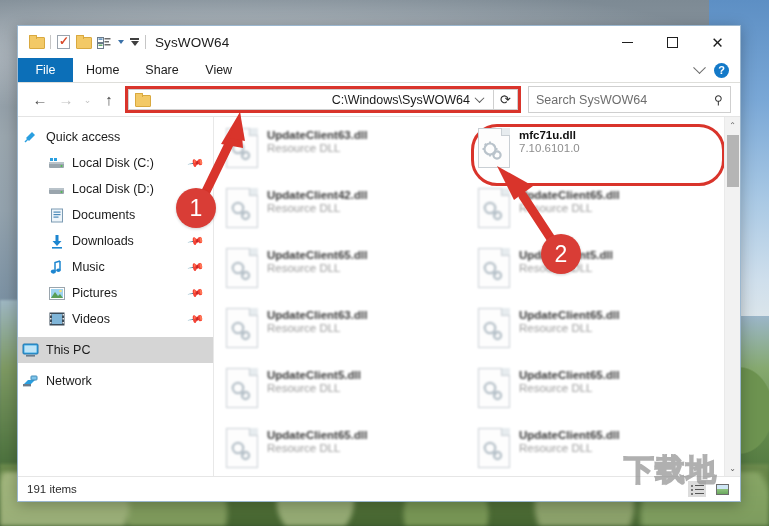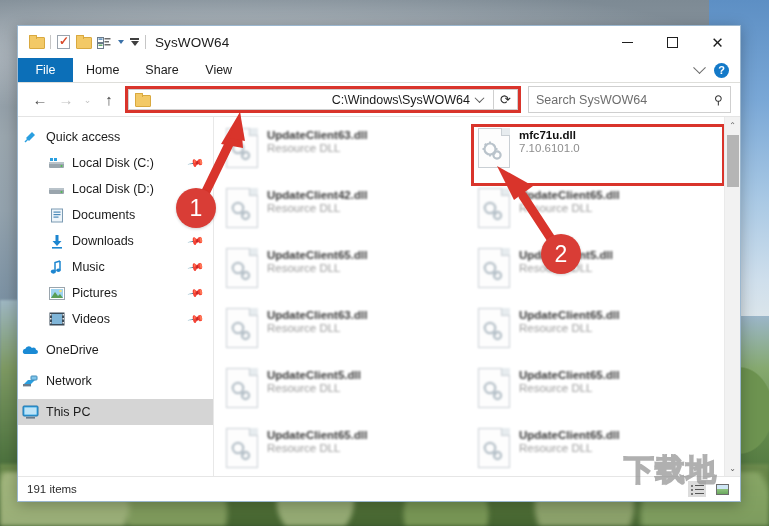--- a/index.html
+++ b/index.html
@@ -201,21 +201,21 @@
     flex: 1 1 auto; background: #fff; position: relative; display: flex;
     min-width: 0;
   }
   .grid {
     flex: 1 1 auto; padding: 8px 0 0 6px; position: relative;
     display: flex; flex-wrap: wrap; align-content: flex-start;
     overflow: hidden;
   }
   .cell {
     width: 50%; height: 60px; display: flex; align-items: flex-start;
-    padding: 3px 6px 0 6px; gap: 9px; position: relative;
+    padding: 3px 6px 0 6px; gap: 9px; position: relative; border-radius: 25px;
   }
   .fileicon {
     width: 32px; height: 40px; flex: 0 0 32px; position: relative;
   }
   .fi-page {
     position: absolute; inset: 0;
     background: #fdfdfd; border: 1px solid #c9cfd4;
     clip-path: polygon(0 0, 72% 0, 100% 20%, 100% 100%, 0 100%);
   }
   .fi-fold {
@@ -472,49 +472,41 @@
                 <rect x="1" y="10" width="1.5" height="1.5" fill="#e8e8e8"></rect>
                 <rect x="13.5" y="2" width="1.5" height="1.5" fill="#e8e8e8"></rect>
                 <rect x="13.5" y="6" width="1.5" height="1.5" fill="#e8e8e8"></rect>
                 <rect x="13.5" y="10" width="1.5" height="1.5" fill="#e8e8e8"></rect>
               </svg>
           </span>
           <span class="label">Videos</span>
           <span class="pin">📌</span>
         </div>
 
-        <div class="navitem" style="margin-top:5px;">
-          <span class="nav-ic">
-            <svg width="17" height="12" viewBox="0 0 17 12">
-                <path d="M4 10 q-3.2 0 -3.2 -2.6 q0 -2.3 2.6 -2.6 q0.6 -2.6 3.4 -2.6 q2.2 0 3.1 1.8 q0.7 -0.5 1.6 -0.5 q2.3 0 2.5 2.3 q2 0.3 2 2.2 q0 2 -2.6 2 z" fill="#1a8ad4"></path>
-              </svg>
-          </span>
-          <span class="label">OneDrive</span>
+
+        <div class="navitem sel" style="margin-top:5px;">
+          <span class="nav-ic">
+            <svg width="17" height="14" viewBox="0 0 17 14">
+                <rect x="1" y="1" width="15" height="10" rx="1" fill="#2a9fe0" stroke="#2577ad"></rect>
+                <rect x="2.4" y="2.4" width="12.2" height="7.2" fill="#bfe4f7"></rect>
+                <rect x="4" y="12" width="9" height="1.6" fill="#6b7b8a"></rect>
+              </svg>
+          </span>
+          <span class="label">This PC</span>
         </div>
 
         <div class="navitem" style="margin-top:5px;">
           <span class="nav-ic">
             <svg width="17" height="14" viewBox="0 0 17 14">
                 <path d="M2 10 L9 10 L13 6 L6 6 Z" fill="#2a9fe0"></path>
                 <rect x="9" y="2" width="6" height="4" rx="0.7" fill="#7fc4ea" stroke="#3f8ab8"></rect>
                 <rect x="1" y="10" width="8" height="2.4" fill="#6b7b8a"></rect>
               </svg>
           </span>
           <span class="label">Network</span>
-        </div>
-
-        <div class="navitem sel" style="margin-top:5px;">
-          <span class="nav-ic">
-            <svg width="17" height="14" viewBox="0 0 17 14">
-                <rect x="1" y="1" width="15" height="10" rx="1" fill="#2a9fe0" stroke="#2577ad"></rect>
-                <rect x="2.4" y="2.4" width="12.2" height="7.2" fill="#bfe4f7"></rect>
-                <rect x="4" y="12" width="9" height="1.6" fill="#6b7b8a"></rect>
-              </svg>
-          </span>
-          <span class="label">This PC</span>
         </div>
       </div>
 
       <div class="filepane">
         <div class="grid" id="file-grid">
             <div class="cell blurred">
               <div class="fileicon">
                 <div class="fi-page"></div>
                 <div class="fi-fold"></div>
                 <svg width="32" height="40" viewBox="0 0 32 40" style="position:absolute;left:0;top:0">

